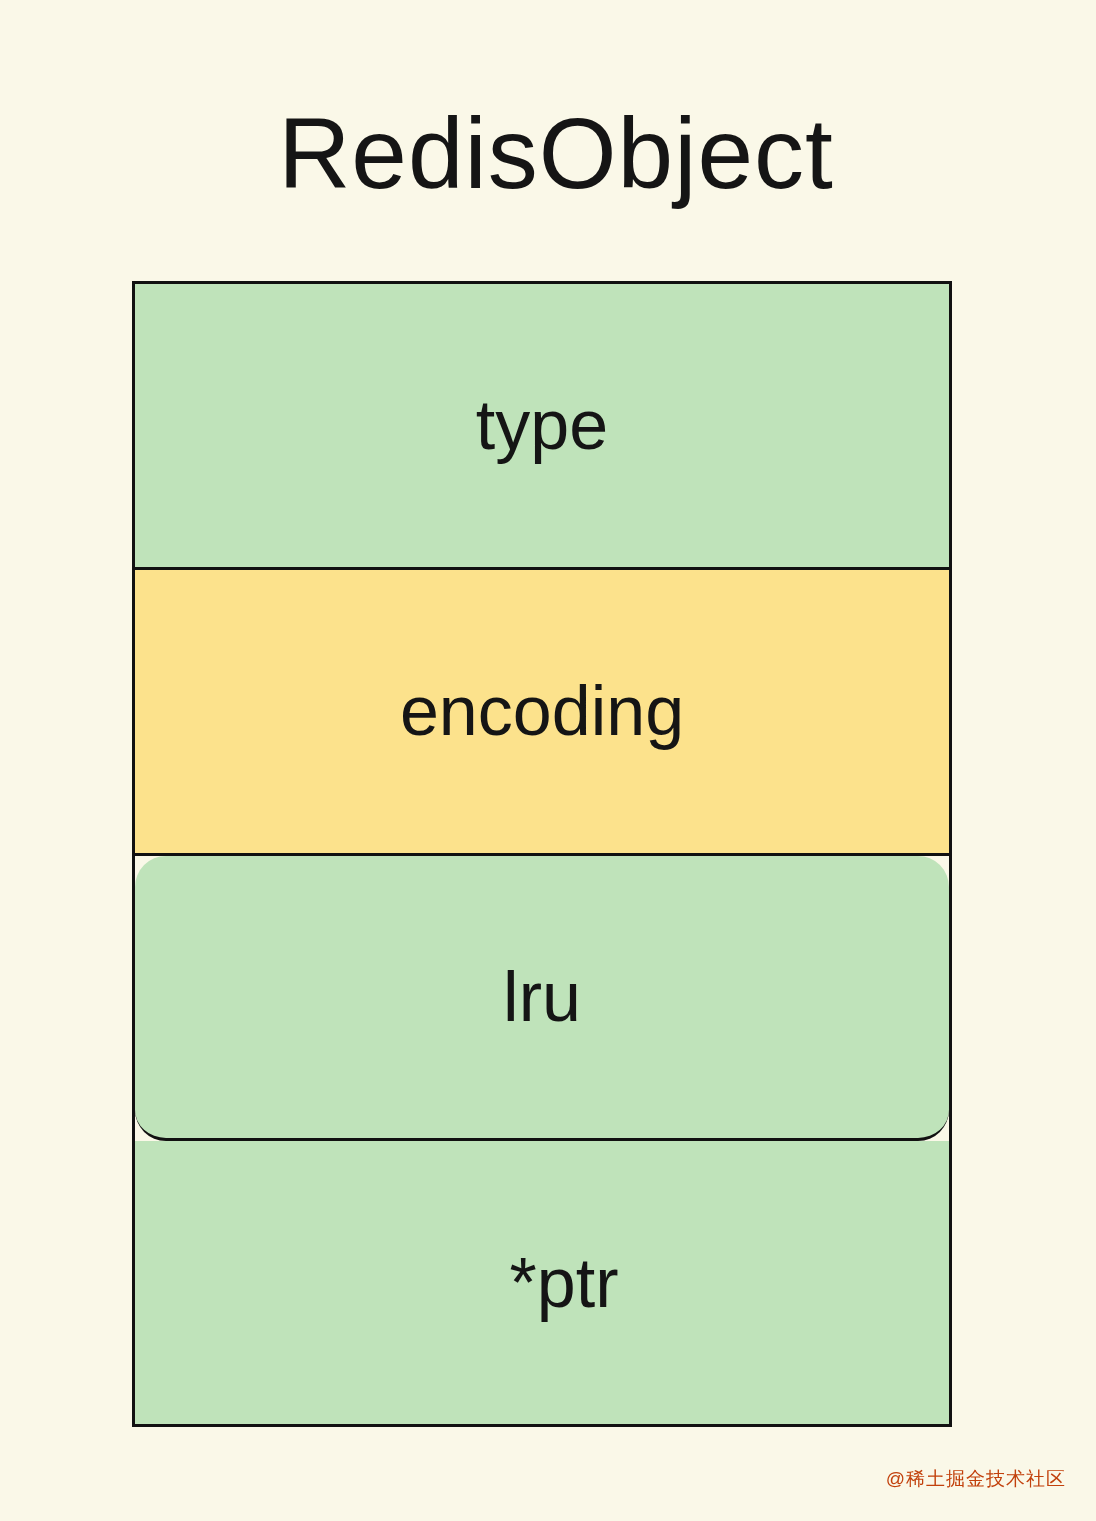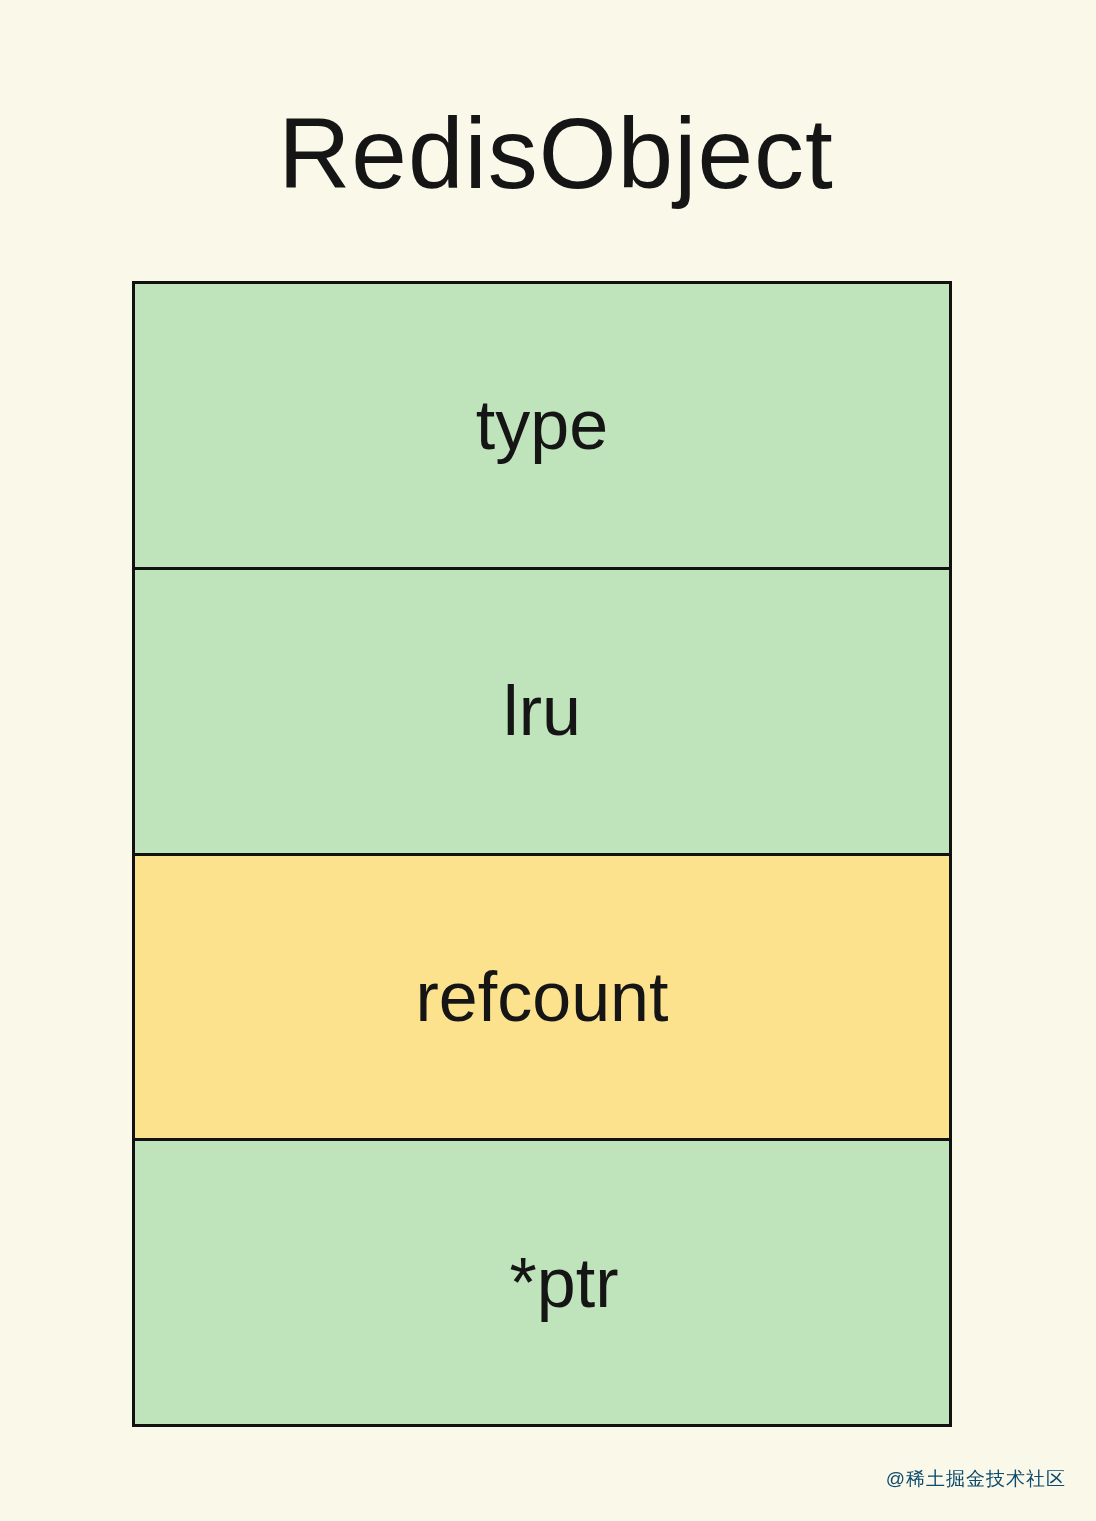--- a/index.html
+++ b/index.html
@@ -51,45 +51,45 @@
   .row-label {
     font-size: 70px;
     font-weight: 400;
     color: #151515;
   }
   .watermark {
     position: absolute;
     right: 30px;
     top: 1466px;
     font-size: 19px;
-    color: #0c4a6e;
+    color: #c2410c;
     letter-spacing: 1px;
   }
 </style>
 </head>
 <body>
 
 <div class="page">
 
   <h1 class="title">RedisObject</h1>
 
   <div class="struct">
 
     <div class="row" style="background: rgb(191, 227, 186);">
       <span class="row-label">type</span>
     </div>
 
+    <div class="row" style="background: rgb(252, 226, 140);">
+      <span class="row-label">encoding</span>
+    </div>
 
-    <div class="row" style="background: rgb(191, 227, 186);">
+    <div class="row" style="background: rgb(191, 227, 186); border-radius: 31px;">
       <span class="row-label">lru</span>
     </div>
 
-    <div class="row" style="background: rgb(252, 226, 140);">
-      <span class="row-label">refcount</span>
-    </div>
 
     <div class="row" style="background: rgb(191, 227, 186);">
       <span class="row-label">*ptr</span>
     </div>
 
   </div>
 
   <div class="watermark">@稀土掘金技术社区</div>
 
 </div>

